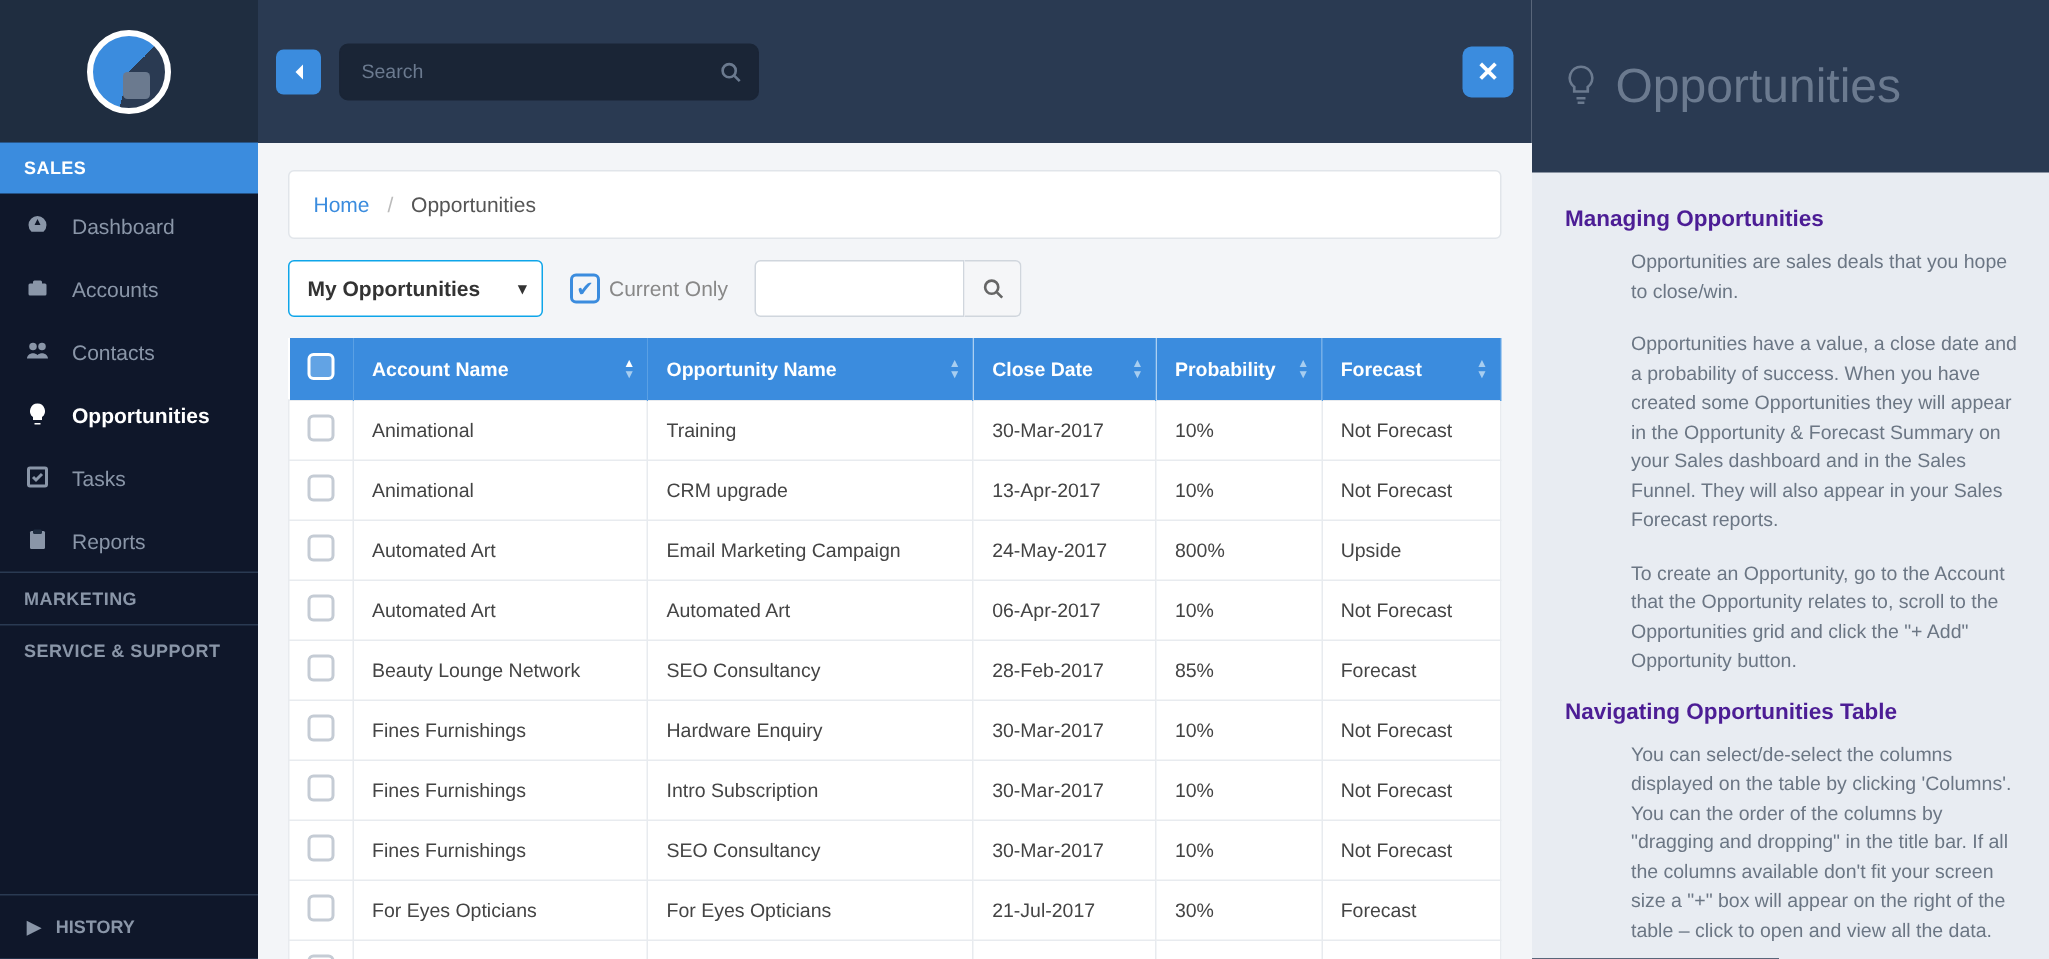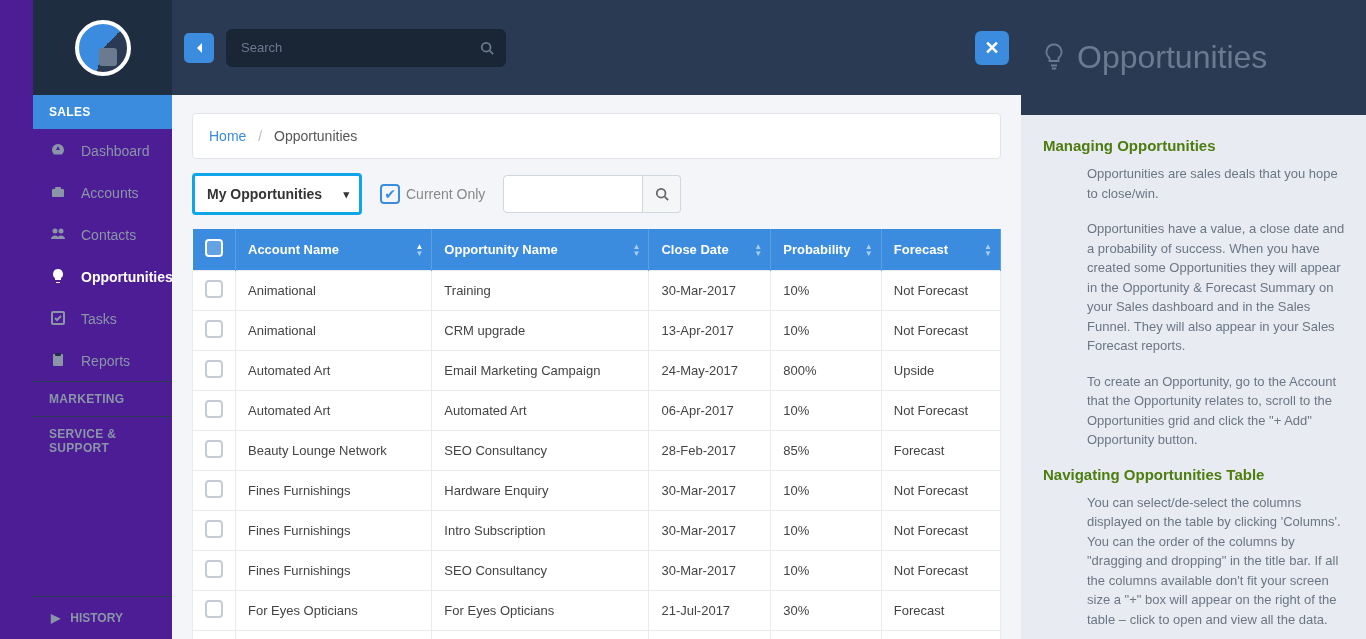--- a/index.html
+++ b/index.html
@@ -1,20 +1,20 @@
 <!DOCTYPE html>
 <html><head>
 <meta charset="utf-8">
 <style>
 * { box-sizing: border-box; margin: 0; padding: 0; }
 body { font-family: -apple-system, BlinkMacSystemFont, "Segoe UI", Arial, sans-serif; background: #2a3a52; color: #444; font-size: 14px; overflow: hidden; }
 .app { display: flex; height: 639px; width: 1366px; }
 
 
-.sidebar { width: 172px; background: #4c1d95; display: flex; flex-direction: column; flex-shrink: 0; padding-left: 33px; }
+.sidebar { width: 172px; background: #0f172a; display: flex; flex-direction: column; flex-shrink: 0; }
 .logo-area { height: 95px; display: flex; align-items: center; justify-content: center; background: #1f2d40; }
 .logo { width: 56px; height: 56px; border-radius: 50%; border: 4px solid #fff; background: conic-gradient(from 45deg, #2a3a52 0deg 150deg, #3b8cde 150deg 360deg); position: relative; }
 .logo::after { content: ''; position: absolute; width: 18px; height: 18px; background: #6b7a8f; bottom: 6px; right: 10px; border-radius: 3px; }
 .nav-header { background: #3b8cde; color: #fff; font-weight: 700; font-size: 12px; padding: 10px 16px; letter-spacing: 0.3px; }
 .nav-header.dark { background: transparent; color: #8a96a8; border-top: 1px solid #2a3a52; }
 .nav-item { display: flex; align-items: flex-end; gap: 14px; padding: 12px 16px; color: #8a96a8; cursor: pointer; font-size: 14px; }
 .nav-item.active { color: #fff; font-weight: 600; }
 .nav-icon { width: 18px; height: 18px; display: inline-flex; align-items: center; justify-content: center; font-size: 14px; flex-shrink: 0; }
 .history { display: flex; align-items: center; gap: 10px; padding: 14px 18px; color: #8a96a8; font-weight: 700; font-size: 12px; border-top: 1px solid #2a3a52; cursor: pointer; }
 
@@ -29,21 +29,21 @@
 .spacer { flex: 1; }
 .close-btn { width: 34px; height: 34px; background: #3b8cde; border-radius: 6px; display: flex; align-items: center; justify-content: center; color: #fff; cursor: pointer; font-size: 18px; font-weight: bold; }
 
 
 .content { flex: 1; background: #f3f5f8; padding: 18px 20px; overflow: auto; min-width: 0; }
 .breadcrumb-bar { background: #fff; border: 1px solid #e1e5ea; border-radius: 4px; padding: 14px 16px; margin-bottom: 14px; color: #555; }
 .breadcrumb-bar a { color: #3b8cde; text-decoration: none; }
 .bc-sep { color: #bbb; margin: 0 8px; }
 
 .filters { display: flex; align-items: center; gap: 18px; margin-bottom: 14px; }
-.dropdown { position: relative; background: #fff; border: 3px solid #0ea5e9; border-radius: 4px; padding: 10px 30px 10px 12px; min-width: 170px; color: #333; font-weight: 600; cursor: pointer; }
+.dropdown { position: relative; background: #fff; border: 1px solid #0ea5e9; border-radius: 4px; padding: 10px 30px 10px 12px; min-width: 170px; color: #333; font-weight: 600; cursor: pointer; }
 .dropdown::after { content: '▾'; position: absolute; right: 10px; top: 50%; transform: translateY(-50%); color: #333; font-size: 11px; }
 .chk-wrap { display: flex; align-items: center; gap: 6px; color: #888; }
 .chk-custom { width: 20px; height: 20px; border: 2px solid #3b8cde; border-radius: 4px; display: inline-flex; align-items: center; justify-content: center; color: #3b8cde; font-size: 14px; }
 .filter-input { height: 38px; width: 140px; border: 1px solid #d0d6dd; border-radius: 4px 0 0 4px; padding: 0 10px; background: #fff; }
 .filter-btn { height: 38px; width: 38px; border: 1px solid #d0d6dd; border-left: none; border-radius: 0 4px 4px 0; background: #f5f6f8; display: inline-flex; align-items: center; justify-content: center; color: #666; cursor: pointer; }
 .filter-group { display: flex; }
 
 
 .table { width: 100%; border-collapse: collapse; background: #fff; }
 .table thead th { background: #3b8cde; color: #fff; font-weight: 700; font-size: 13px; text-align: left; padding: 10px 12px; border-right: 1px solid #5aa0e4; position: relative; }
@@ -55,21 +55,21 @@
 .row-chk { width: 18px; height: 18px; border: 2px solid #c5ccd5; border-radius: 4px; display: inline-block; background: #fff; }
 .head-chk { width: 18px; height: 18px; border: 2px solid #fff; border-radius: 4px; display: inline-block; background: rgba(255,255,255,0.2); }
 .chk-col-body { text-align: center; width: 40px; }
 
 
 .help-panel { width: 345px; background: #e8ecf2; display: flex; flex-direction: column; flex-shrink: 0; height: 639px; }
 .help-head { height: 115px; background: #2a3a52; display: flex; align-items: center; padding: 0 20px; gap: 10px; }
 .help-head .bulb { color: #6b7a8f; font-size: 26px; }
 .help-head h1 { color: #6b7a8f; font-size: 32px; font-weight: 400; }
 .help-body { padding: 22px 18px 20px 22px; overflow-y: auto; flex: 1; position: relative; }
-.help-body h3 { color: #4d7c0f; font-size: 15px; margin-bottom: 10px; font-weight: 700; }
+.help-body h3 { color: #4c1d95; font-size: 15px; margin-bottom: 10px; font-weight: 700; }
 .help-body p { color: #6b7684; font-size: 13px; line-height: 1.5; margin-bottom: 16px; margin-left: 44px; }
 .find-out { display: block; margin: 12px auto 0; background: #3b8cde; color: #ffffff; border: none; border-radius: 14px; padding: 6px 20px; font-size: 12px; font-weight: 700; cursor: pointer; }
 .help-body::-webkit-scrollbar { width: 8px; }
 .help-body::-webkit-scrollbar-thumb { background: #b8c0cc; border-radius: 4px; }
 
 svg { display: block; }
 </style>
 </head>
 <body>
 

